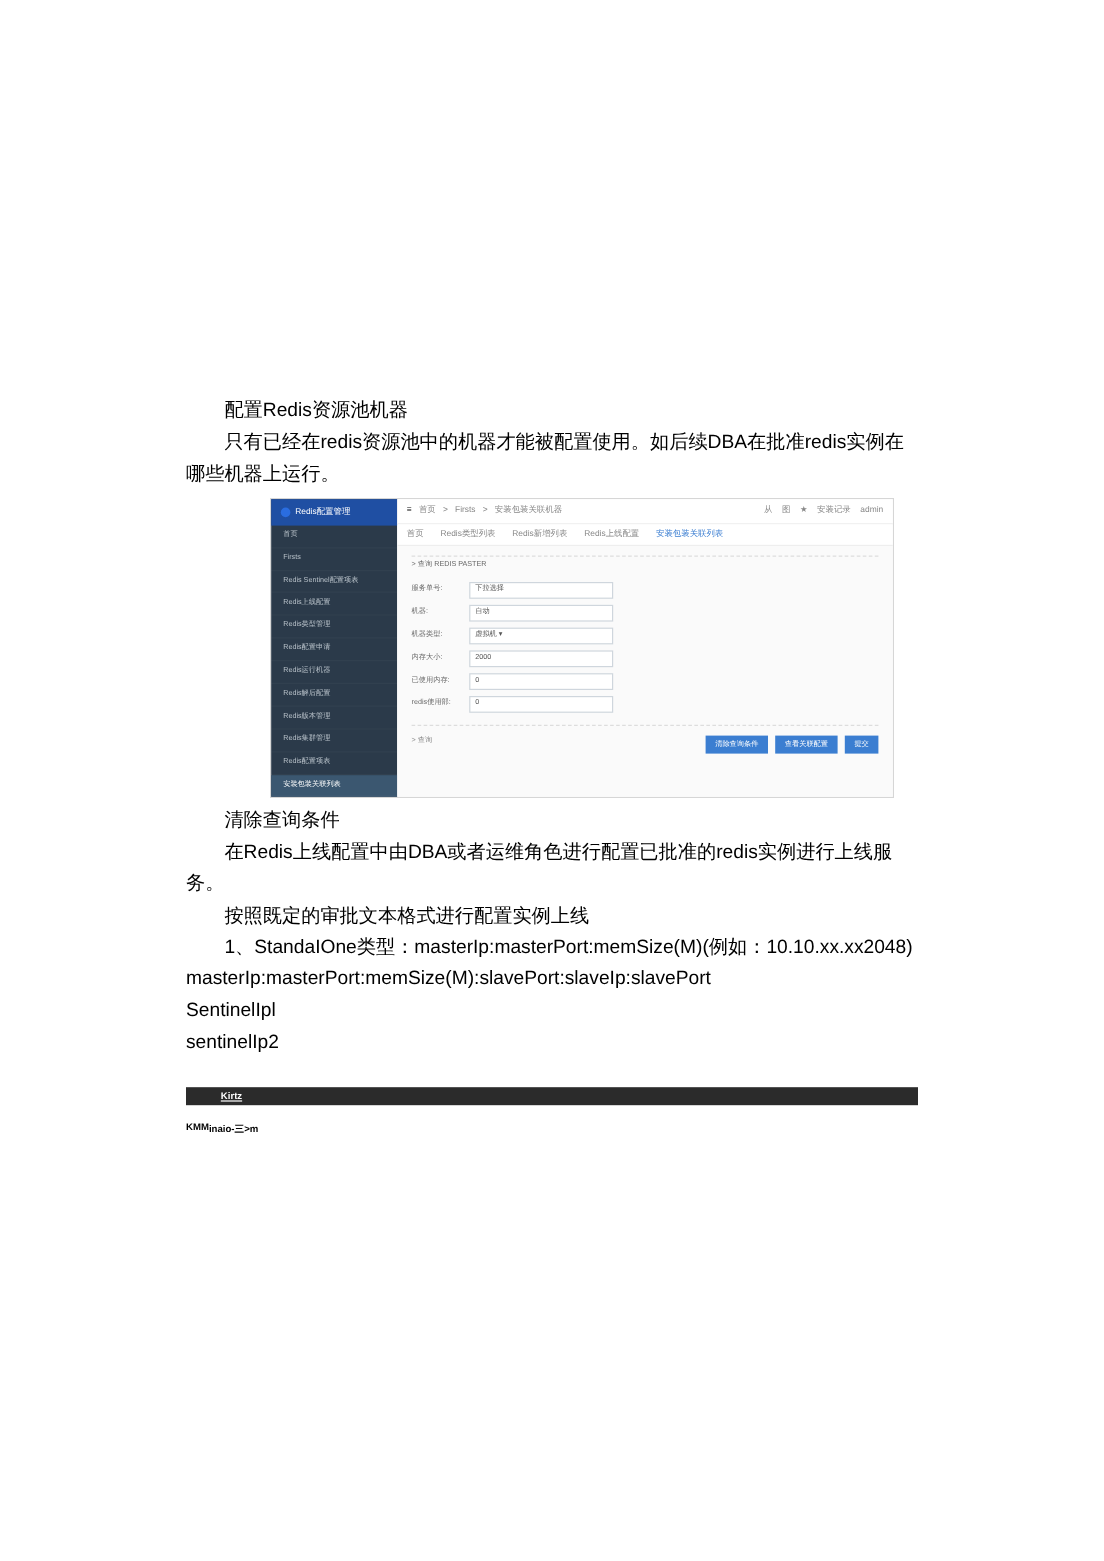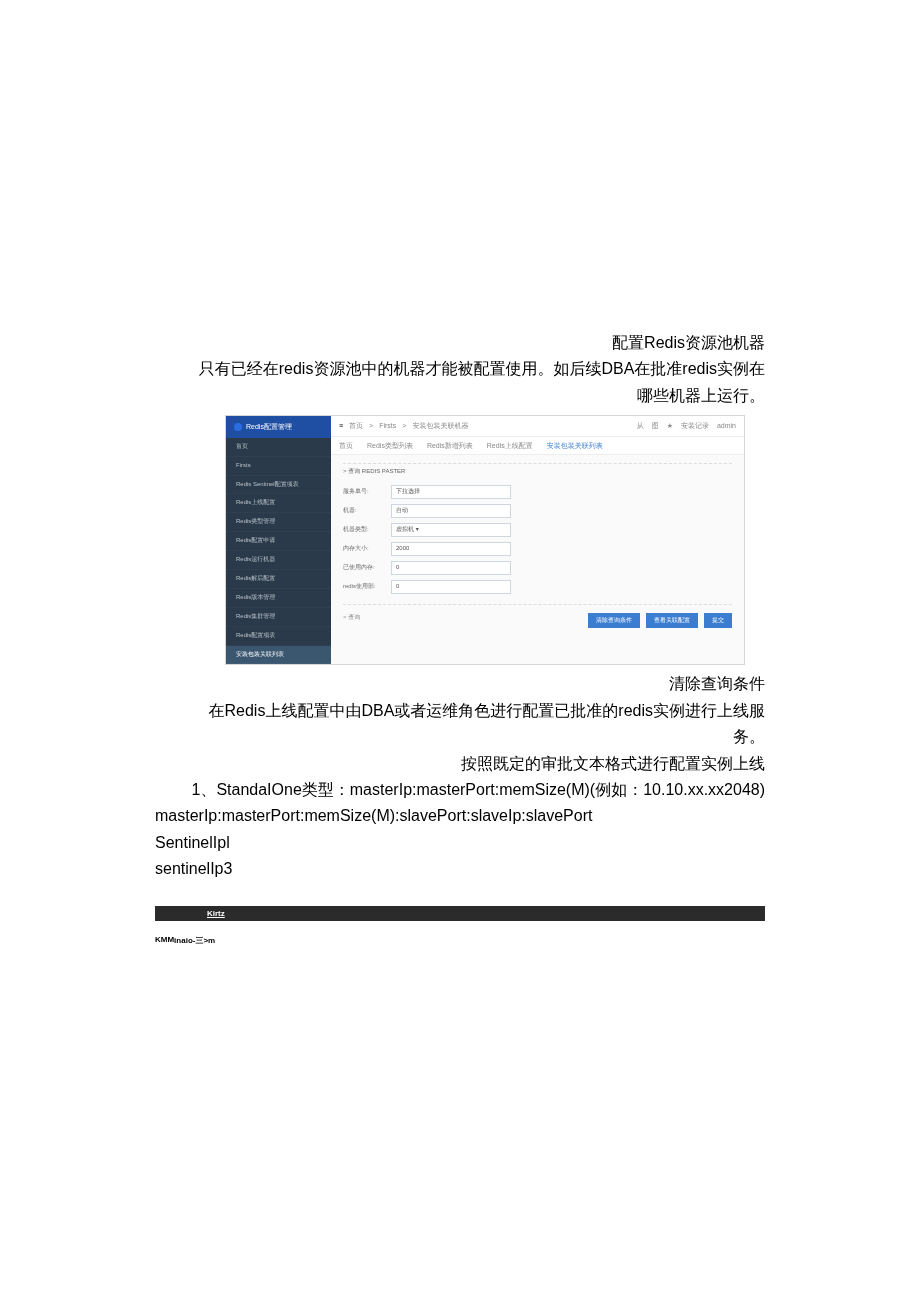--- a/index.html
+++ b/index.html
@@ -9,21 +9,21 @@
       background: #fff;
       font-family: "SimSun", "Microsoft YaHei", Arial, sans-serif;
       color: #000;
       position: relative;
     }
     .content {
       padding: 330px 155px 0 155px;
       font-size: 16px;
       line-height: 1.65;
     }
-    .indent { text-indent: 2em; text-align: right; }
+    .indent { text-indent: 2em; }
     .screenshot {
       width: 520px;
       margin: 6px 0 6px 70px;
       border: 1px solid #d6d6d6;
       font-size: 7px;
       display: flex;
       flex-direction: column;
       background: #fafafa;
     }
     .ss-top {
@@ -120,21 +120,21 @@
       border: none;
       font-size: 6px;
     }
     .footer-bar {
       position: absolute;
       left: 155px; right: 155px;
       bottom: 380px;
       background: #2b2b2b;
       color: #fff;
       font-size: 8px;
-      padding: 3px 52px;
+      padding: 3px 29px;
       font-weight: bold;
       text-decoration: underline;
     }
     .footer-sub {
       position: absolute;
       left: 155px;
       bottom: 355px;
       font-size: 8px;
       font-weight: bold;
       color: #000;
@@ -233,21 +233,21 @@
       </div>
     </div>
   </div>
 
   <p class="indent">清除查询条件</p>
   <p class="indent">在Redis上线配置中由DBA或者运维角色进行配置已批准的redis实例进行上线服务。</p>
   <p class="indent">按照既定的审批文本格式进行配置实例上线</p>
   <p class="indent">1、StandaIOne类型：masterIp:masterPort:memSize(M)(例如：10.10.xx.xx2048)</p>
   <p style="margin-left:0;">masterIp:masterPort:memSize(M):slavePort:slaveIp:slavePort</p>
   <p>SentinelIpl</p>
-  <p>sentinelIp3</p>
+  <p>sentinelIp2</p>
 </div>
 
 <div class="footer-bar">
   <span>Kirtz</span>
 </div>
 <div class="footer-sub">
   <span>KMM</span>
   <span>inaio-三&gt;m</span>
 </div>
 

